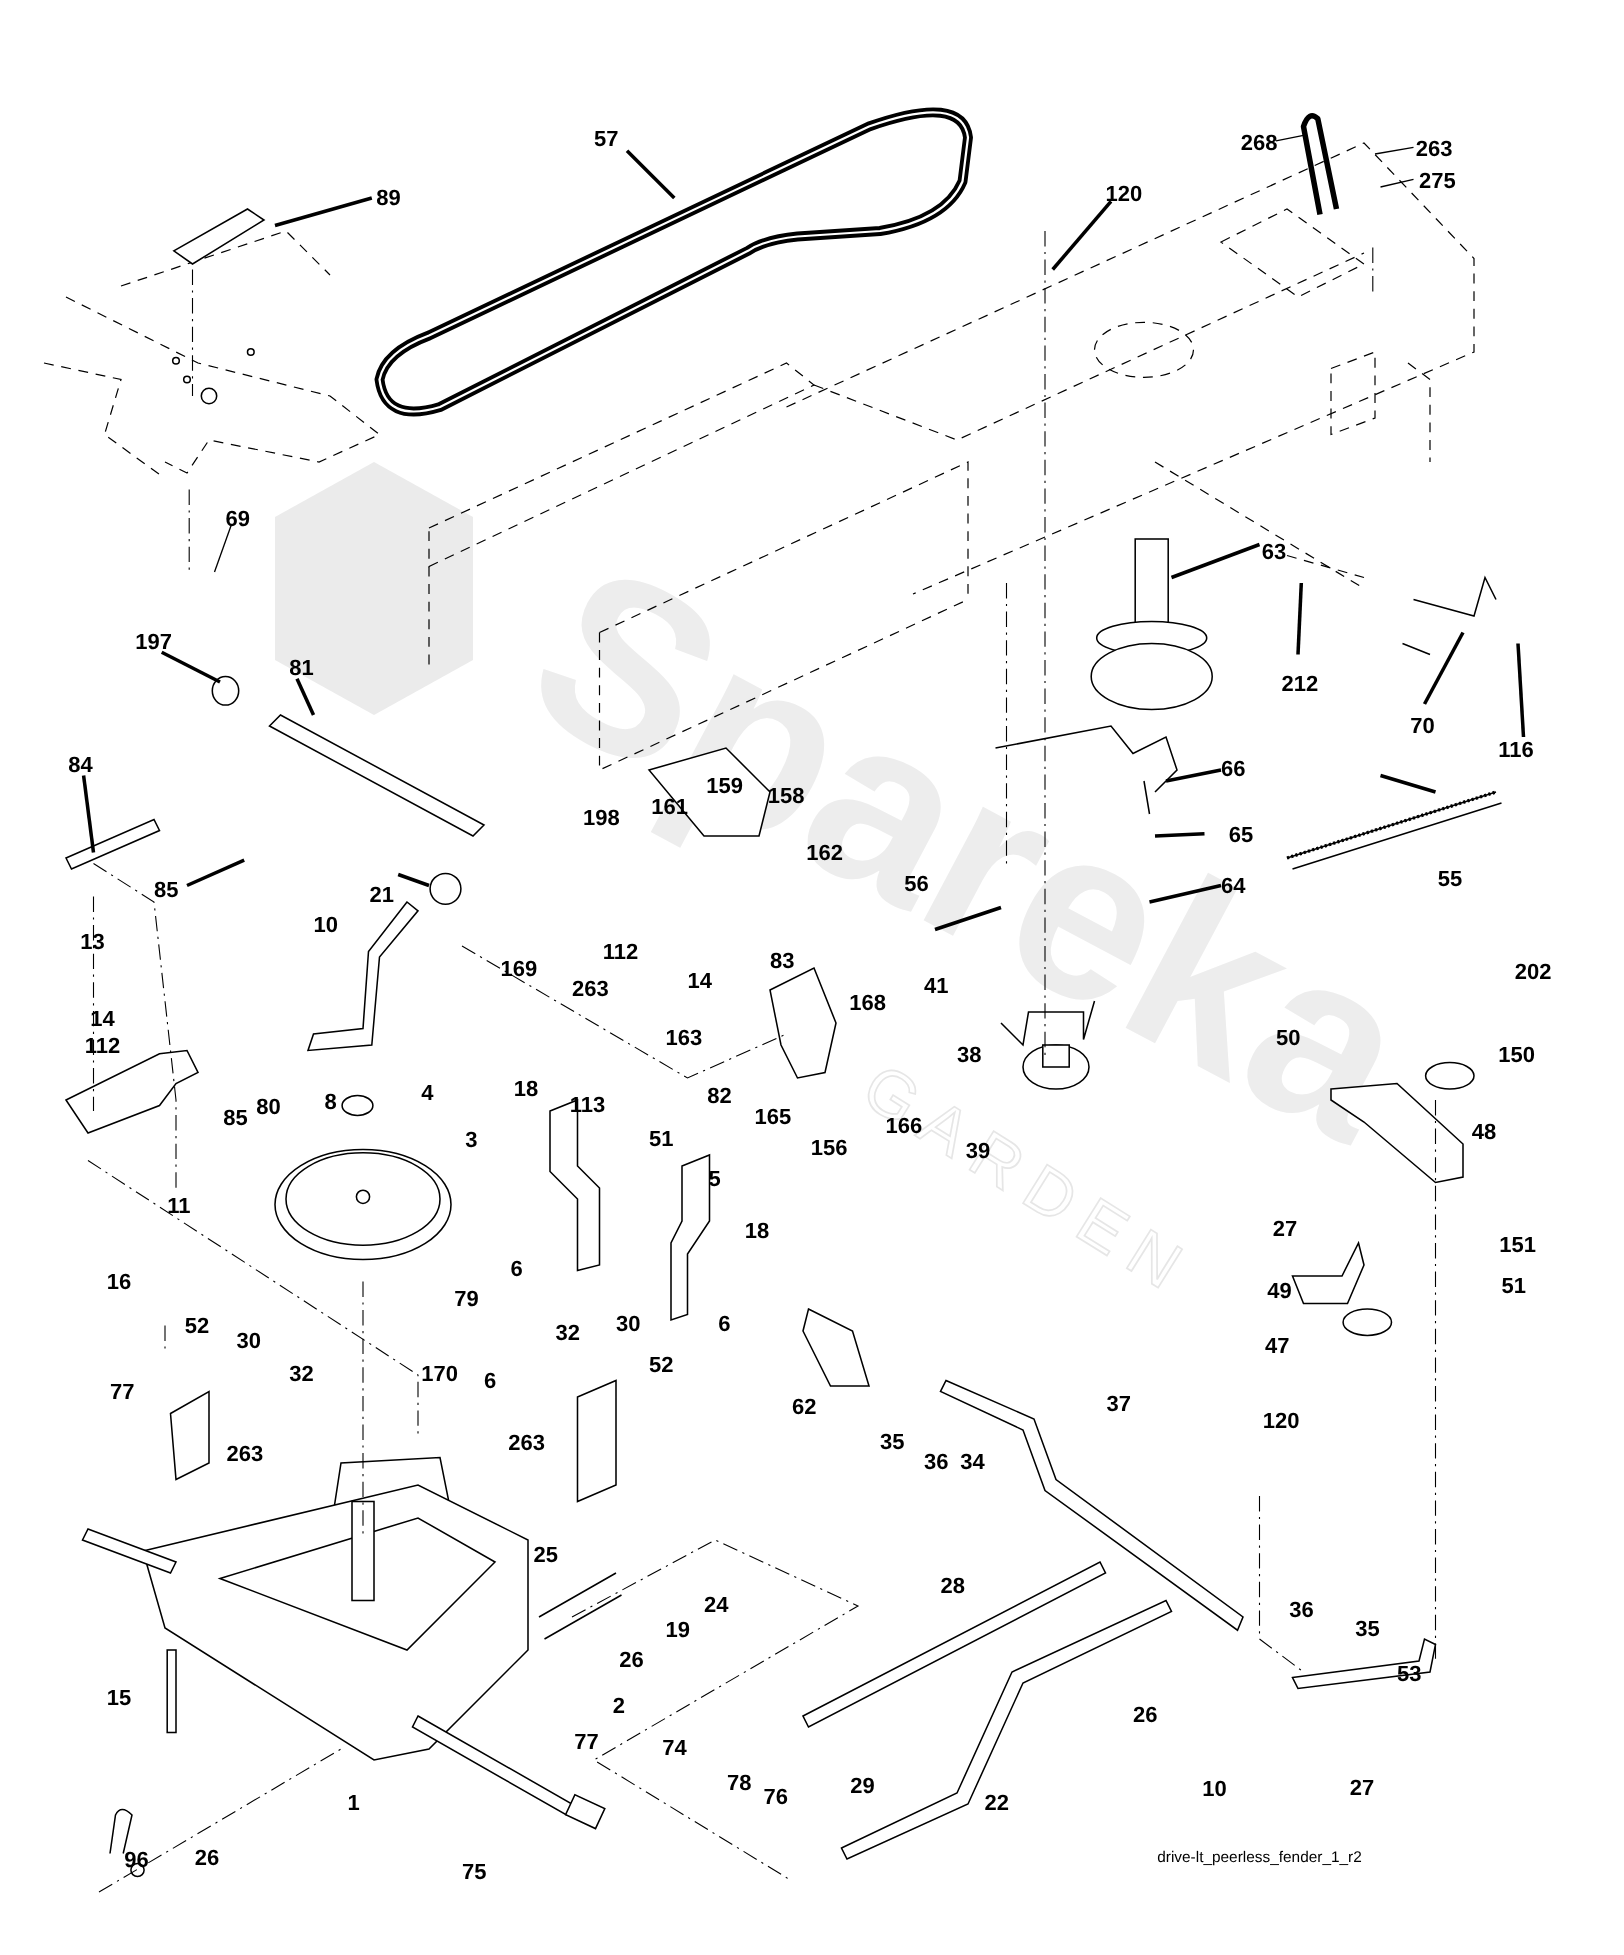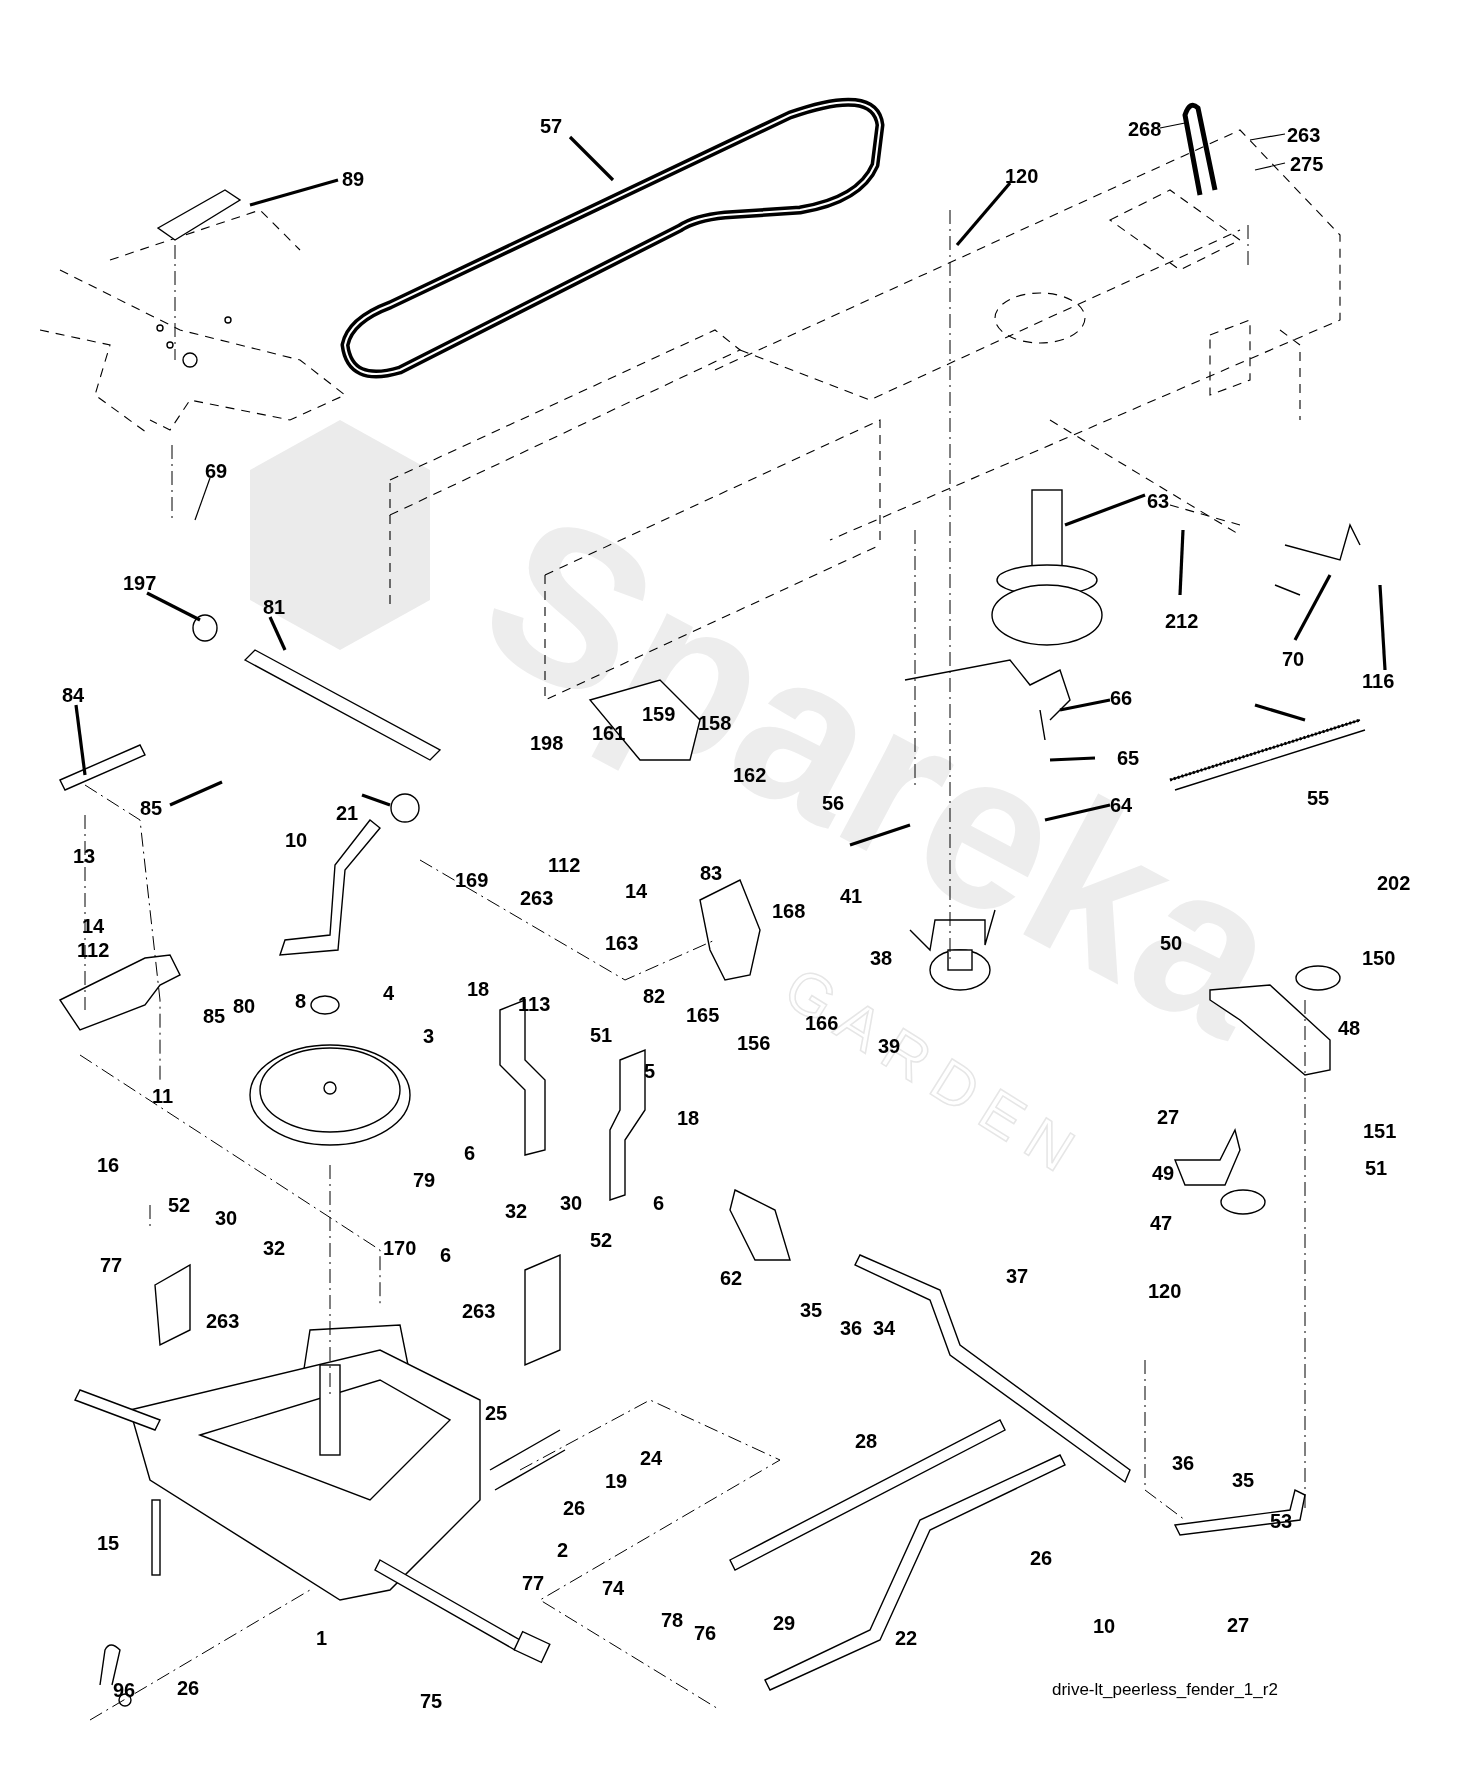--- a/index.html
+++ b/index.html
@@ -9,21 +9,21 @@
   .leader{stroke:#000;stroke-width:3.2;fill:none;}
   .thin{stroke:#000;stroke-width:1.2;fill:none;}
   .part{stroke:#000;stroke-width:1.4;fill:#fff;}
   .dash{stroke:#000;stroke-width:1.1;fill:none;stroke-dasharray:9 7;}
   .dashdot{stroke:#000;stroke-width:1;fill:none;stroke-dasharray:14 5 2 5;}
   .belt{stroke:#000;stroke-width:9;fill:none;stroke-linejoin:round;}
   .beltin{stroke:#fff;stroke-width:2;fill:none;stroke-linejoin:round;}
   .wm{fill:#ebebeb;}
   .wmtext{font-family:"Liberation Sans",sans-serif;font-weight:bold;fill:#ededed;}
   .wmsub{font-family:"Liberation Sans",sans-serif;fill:none;stroke:#e6e6e6;stroke-width:1.5;letter-spacing:14px;}
-  #caption{position:absolute;left:1052px;top:1680px;font-size:17px;color:#000;font-family:"Liberation Sans",sans-serif;}
+  #caption{position:absolute;left:1052px;top:1680px;font-size:14px;color:#000;font-family:"Liberation Sans",sans-serif;}
 </style>
 </head>
 <body>
 
 <svg id="diagram" viewBox="0 0 1476 1777" xmlns="http://www.w3.org/2000/svg">
 
   <g>
     <path class="wm" d="M250 470 L340 420 L430 470 L430 600 L340 650 L250 600 Z"></path>
     <text class="wmtext" x="470" y="640" font-size="220" transform="rotate(28 470 640)">Spareka</text>
     <text class="wmsub" x="780" y="1000" font-size="60" transform="rotate(32 780 1000)">GARDEN</text>

